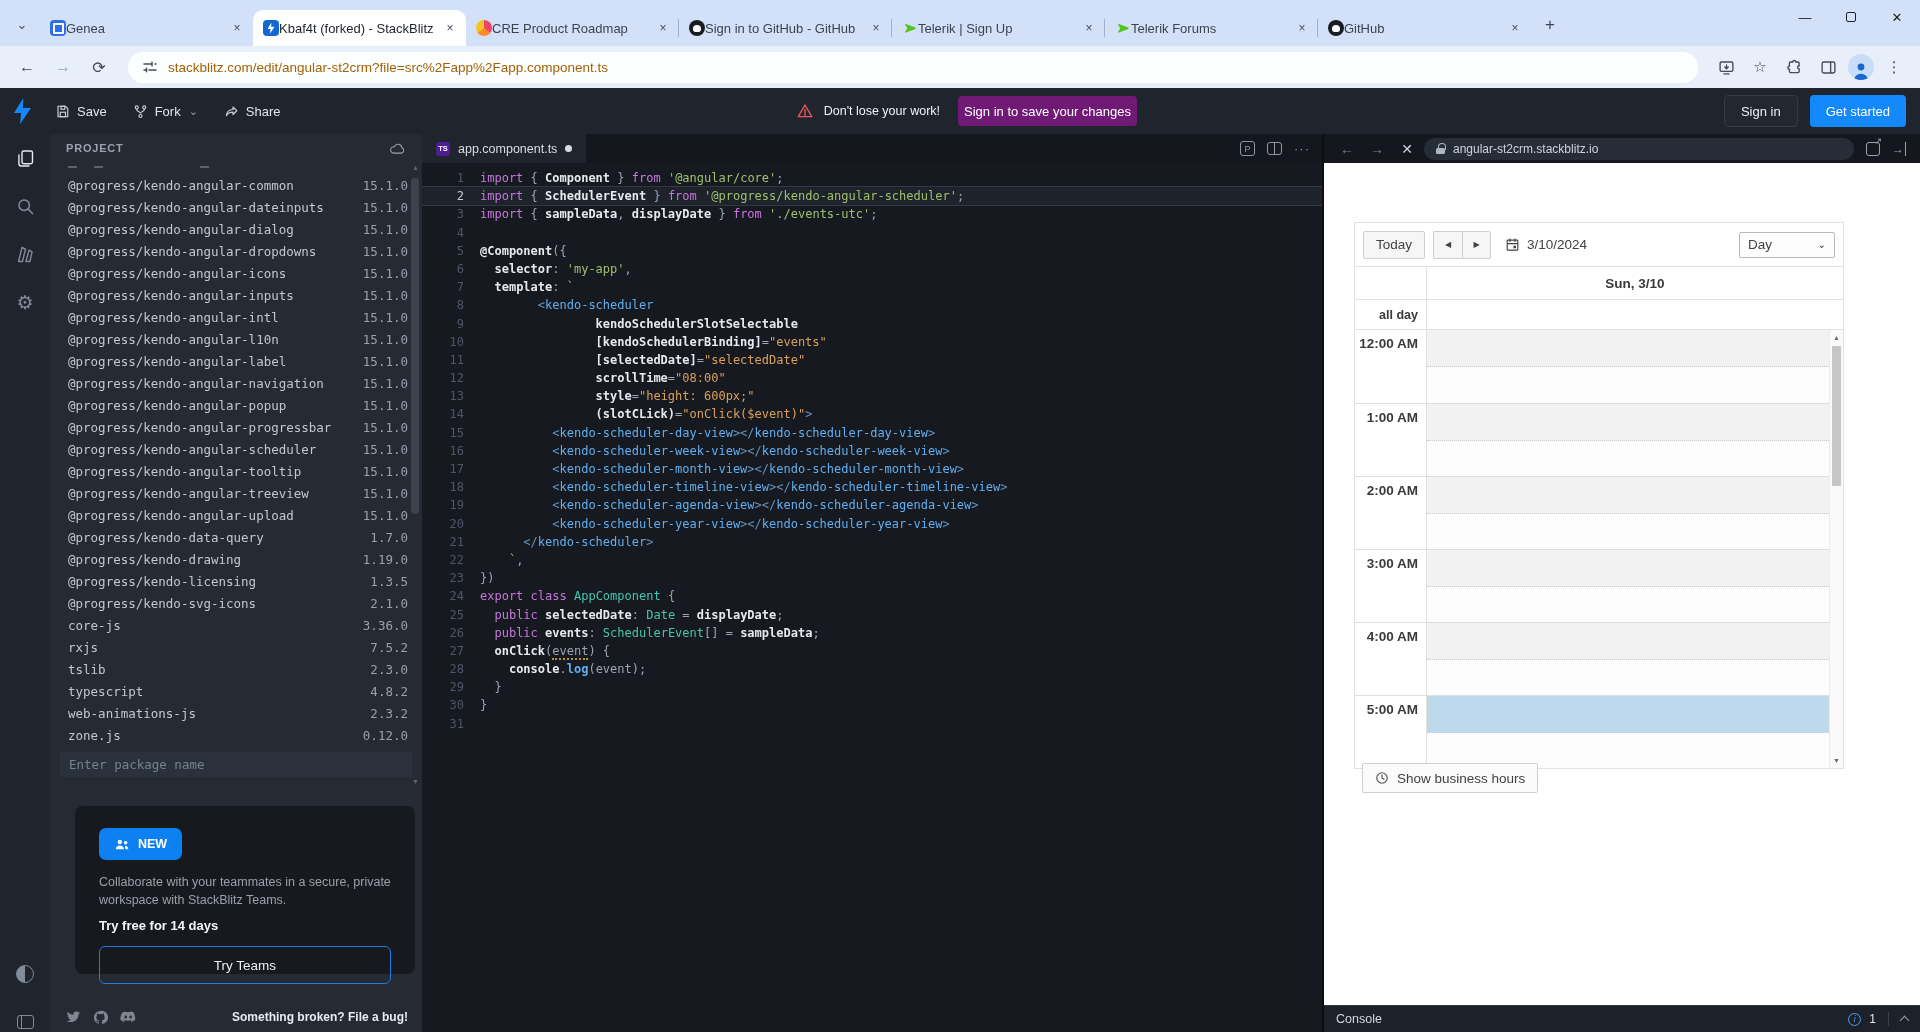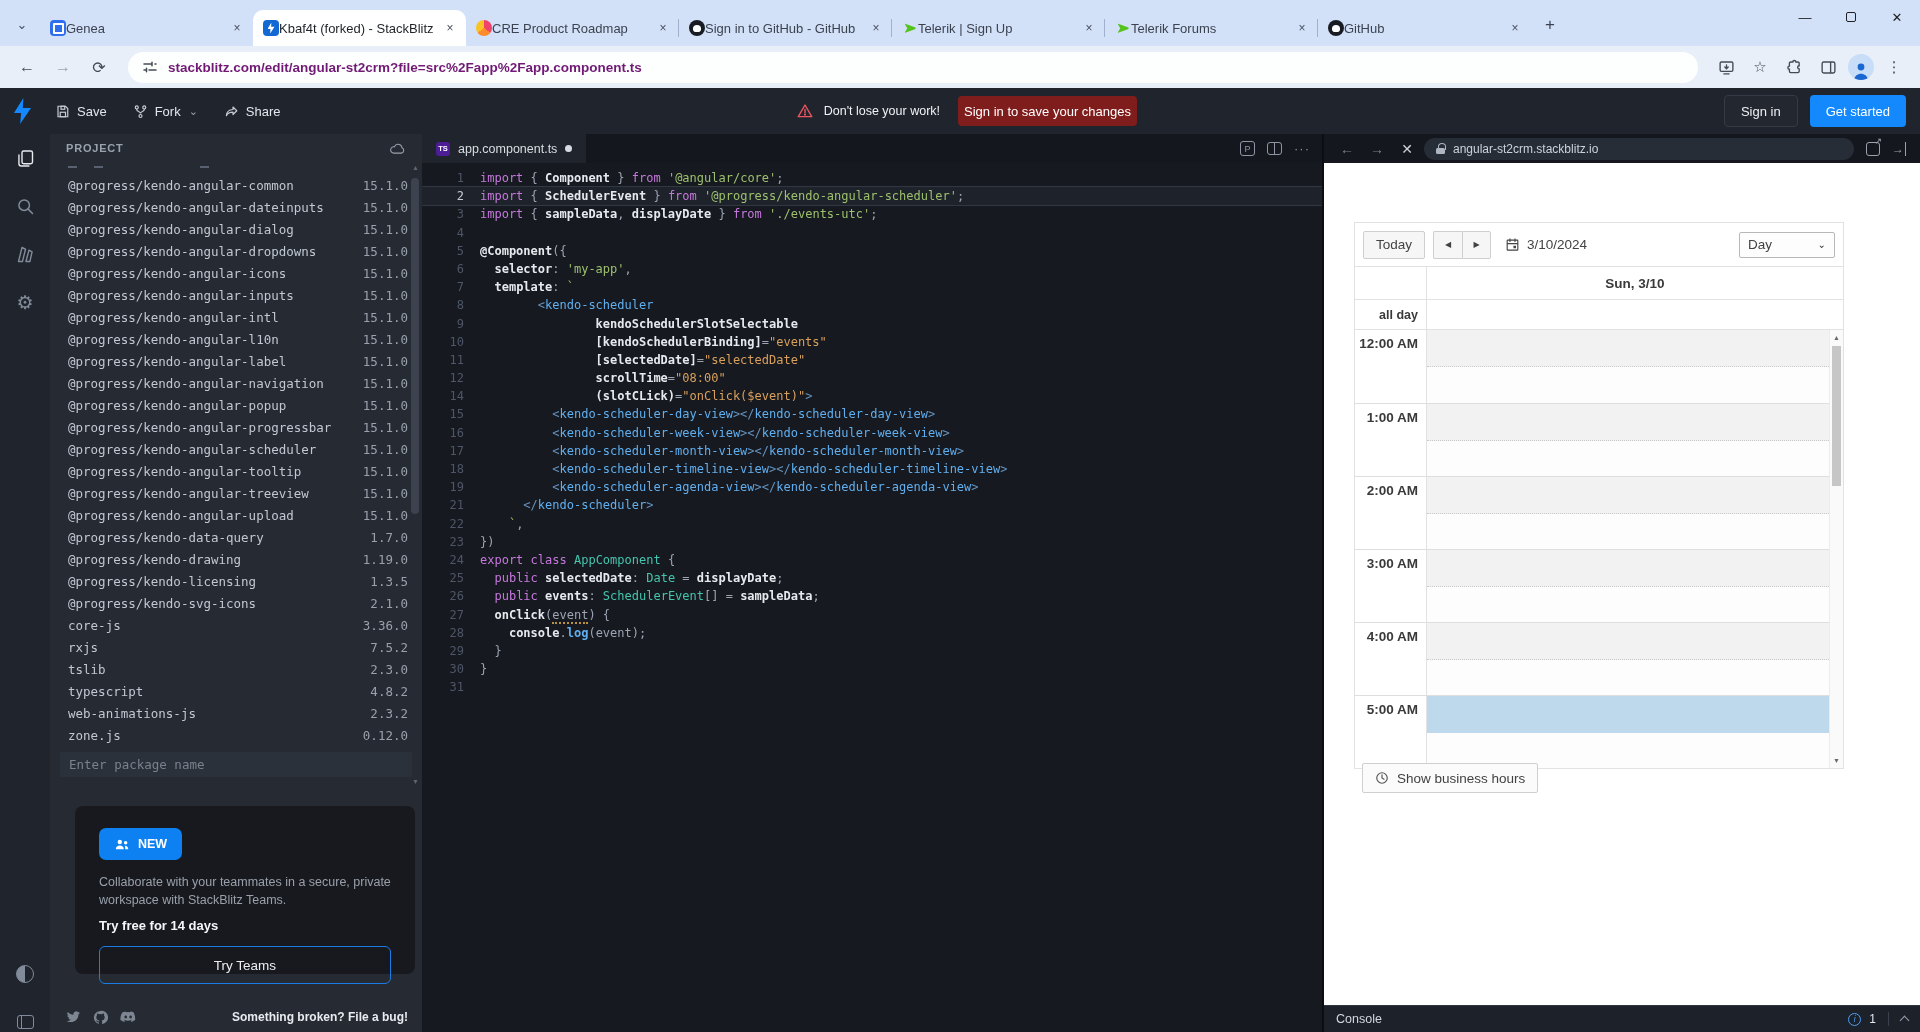--- a/index.html
+++ b/index.html
@@ -40,39 +40,39 @@
   .winbtn .restore { width:10px; height:10px; border:1px solid #202124; border-radius:2px; }
 
   #urlrow { position:absolute; top:46px; left:0; width:1920px; height:42px; background:#e9eff9;
     display:flex; align-items:center; padding:0 12px; gap:6px; }
   .navic { width:30px; height:30px; border-radius:50%; display:flex; align-items:center; justify-content:center;
     color:#454b54; font-size:16px; cursor:pointer; }
   .navic.disabled { color:#9aa4b2; }
   #omnibox { flex:1; height:31px; border-radius:16px; background:#fdfefe; display:flex; align-items:center;
     gap:10px; padding:0 14px; margin:0 8px; }
   #omnibox .tune { flex:0 0 16px; }
-  #urltext { color:#701a75; font-size:13.5px; white-space:nowrap; overflow:hidden;font-weight:bold; }
+  #urltext { color:#a16207; font-size:13.5px; white-space:nowrap; overflow:hidden; }
   .chromeic { width:28px; height:28px; display:flex; align-items:center; justify-content:center;
     color:#454b54; font-size:15px; cursor:pointer; }
   #avatar { width:26px; height:26px; border-radius:50%; background:#c7ddf8; display:flex;
     align-items:flex-end; justify-content:center; overflow:hidden; cursor:pointer; }
 
   
   #sbbar { position:absolute; top:88px; left:0; width:1920px; height:46px; background:#20252d;
     display:flex; align-items:center; padding:0 14px; }
   .bolt { width:17px; height:26px; background:#1389fd; margin-right:24px;
     clip-path:polygon(55% 0,0 58%,42% 58%,36% 100%,100% 38%,52% 38%); }
   .sbtn { display:flex; align-items:center; gap:7px; color:#e2e6ec; font-size:13px; background:none;
     border:none; margin-right:26px; cursor:pointer; }
   .sbtn svg { stroke:#c6ccd6; }
   .chev { color:#9aa2b0; font-size:11px; margin-left:-18px; margin-right:26px; cursor:pointer; }
   .sp1 { flex:1; } .sp2 { flex:1.2; }
   #warngroup { display:flex; align-items:center; gap:10px; }
   #warntext { color:#f0f2f5; font-size:12.5px; margin-right:8px; }
-  #bannerbtn { height:30px; padding:0 6px; border-radius:4px; border:none; background:#7f1d1d;
+  #bannerbtn { height:30px; padding:0 6px; border-radius:4px; border:none; background:#701a75;
     color:#fff; font-size:13px; cursor:pointer; }
   #signin { height:32px; padding:0 16px; border-radius:4px; border:1px solid #343b46; background:#23272f;
     color:#eef0f4; font-size:13px; margin-right:12px; cursor:pointer; }
   #getstarted { height:32px; padding:0 16px; border-radius:4px; border:none; background:#1389fd;
     color:#fff; font-size:13px; cursor:pointer; }
 
   
   #activity { position:absolute; top:134px; left:0; width:50px; bottom:0; background:#20252d;
     display:flex; flex-direction:column; align-items:center; padding:12px 0; gap:24px; }
   .actic { width:24px; height:24px; color:#828b9a; display:flex; align-items:center; justify-content:center;
@@ -580,20 +580,24 @@
       </div>
       <div class="cl">
         <span class="num">11</span>
         <span class="src"><span class="tk-p">                </span><span class="tk-a">[selectedDate]</span><span class="tk-p">=</span><span class="tk-v">"selectedDate"</span></span>
       </div>
       <div class="cl">
         <span class="num">12</span>
         <span class="src"><span class="tk-p">                </span><span class="tk-a">scrollTime</span><span class="tk-p">=</span><span class="tk-v">"08:00"</span></span>
       </div>
       <div class="cl">
+        <span class="num">13</span>
+        <span class="src"><span class="tk-p">                </span><span class="tk-a">style</span><span class="tk-p">=</span><span class="tk-v">"height: 600px;"</span></span>
+      </div>
+      <div class="cl">
         <span class="num">14</span>
         <span class="src"><span class="tk-p">                </span><span class="tk-a">(slotCLick)</span><span class="tk-p">=</span><span class="tk-v">"onClick($event)"</span><span class="tk-b">&gt;</span></span>
       </div>
       <div class="cl">
         <span class="num">15</span>
         <span class="src"><span class="tk-p">          </span><span class="tk-b">&lt;</span><span class="tk-g">kendo-scheduler-day-view</span><span class="tk-b">&gt;&lt;/</span><span class="tk-g">kendo-scheduler-day-view</span><span class="tk-b">&gt;</span></span>
       </div>
       <div class="cl">
         <span class="num">16</span>
         <span class="src"><span class="tk-p">          </span><span class="tk-b">&lt;</span><span class="tk-g">kendo-scheduler-week-view</span><span class="tk-b">&gt;&lt;/</span><span class="tk-g">kendo-scheduler-week-view</span><span class="tk-b">&gt;</span></span>
@@ -602,20 +606,24 @@
         <span class="num">17</span>
         <span class="src"><span class="tk-p">          </span><span class="tk-b">&lt;</span><span class="tk-g">kendo-scheduler-month-view</span><span class="tk-b">&gt;&lt;/</span><span class="tk-g">kendo-scheduler-month-view</span><span class="tk-b">&gt;</span></span>
       </div>
       <div class="cl">
         <span class="num">18</span>
         <span class="src"><span class="tk-p">          </span><span class="tk-b">&lt;</span><span class="tk-g">kendo-scheduler-timeline-view</span><span class="tk-b">&gt;&lt;/</span><span class="tk-g">kendo-scheduler-timeline-view</span><span class="tk-b">&gt;</span></span>
       </div>
       <div class="cl">
         <span class="num">19</span>
         <span class="src"><span class="tk-p">          </span><span class="tk-b">&lt;</span><span class="tk-g">kendo-scheduler-agenda-view</span><span class="tk-b">&gt;&lt;/</span><span class="tk-g">kendo-scheduler-agenda-view</span><span class="tk-b">&gt;</span></span>
+      </div>
+      <div class="cl">
+        <span class="num">20</span>
+        <span class="src"><span class="tk-p">          </span><span class="tk-b">&lt;</span><span class="tk-g">kendo-scheduler-year-view</span><span class="tk-b">&gt;&lt;/</span><span class="tk-g">kendo-scheduler-year-view</span><span class="tk-b">&gt;</span></span>
       </div>
       <div class="cl">
         <span class="num">21</span>
         <span class="src"><span class="tk-p">      </span><span class="tk-b">&lt;/</span><span class="tk-g">kendo-scheduler</span><span class="tk-b">&gt;</span></span>
       </div>
       <div class="cl">
         <span class="num">22</span>
         <span class="src"><span class="tk-p">    </span><span class="tk-s">`</span><span class="tk-p">,</span></span>
       </div>
       <div class="cl">

